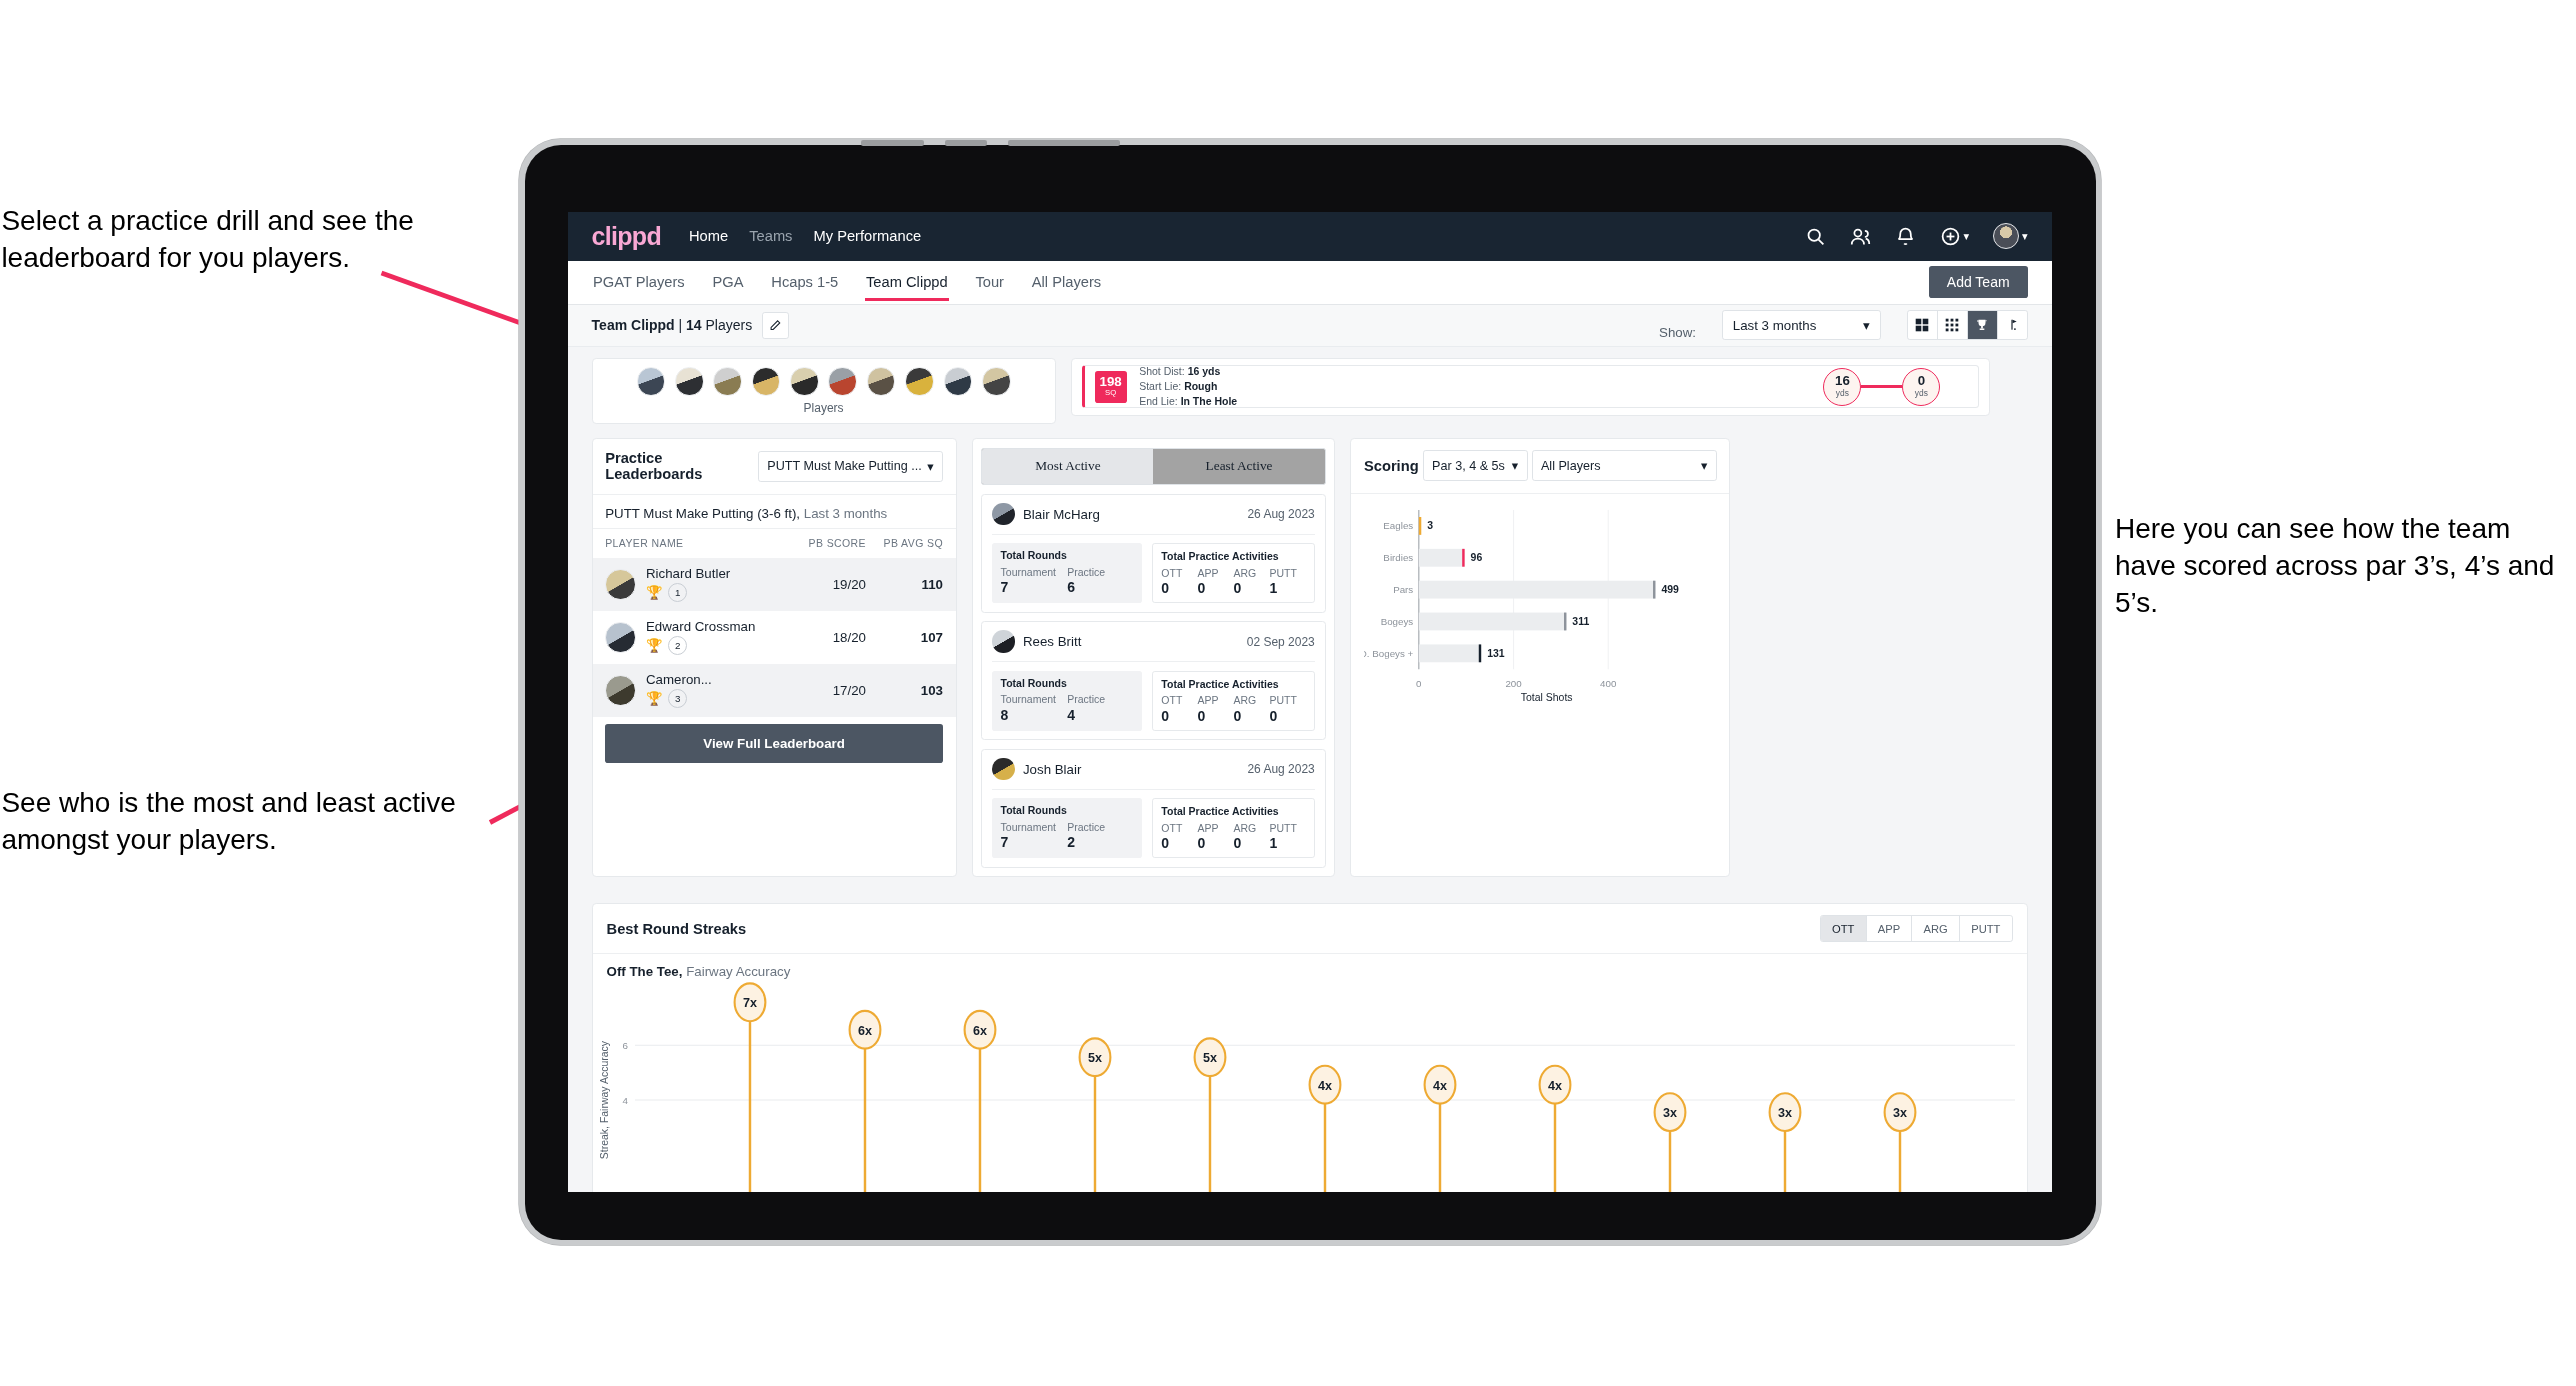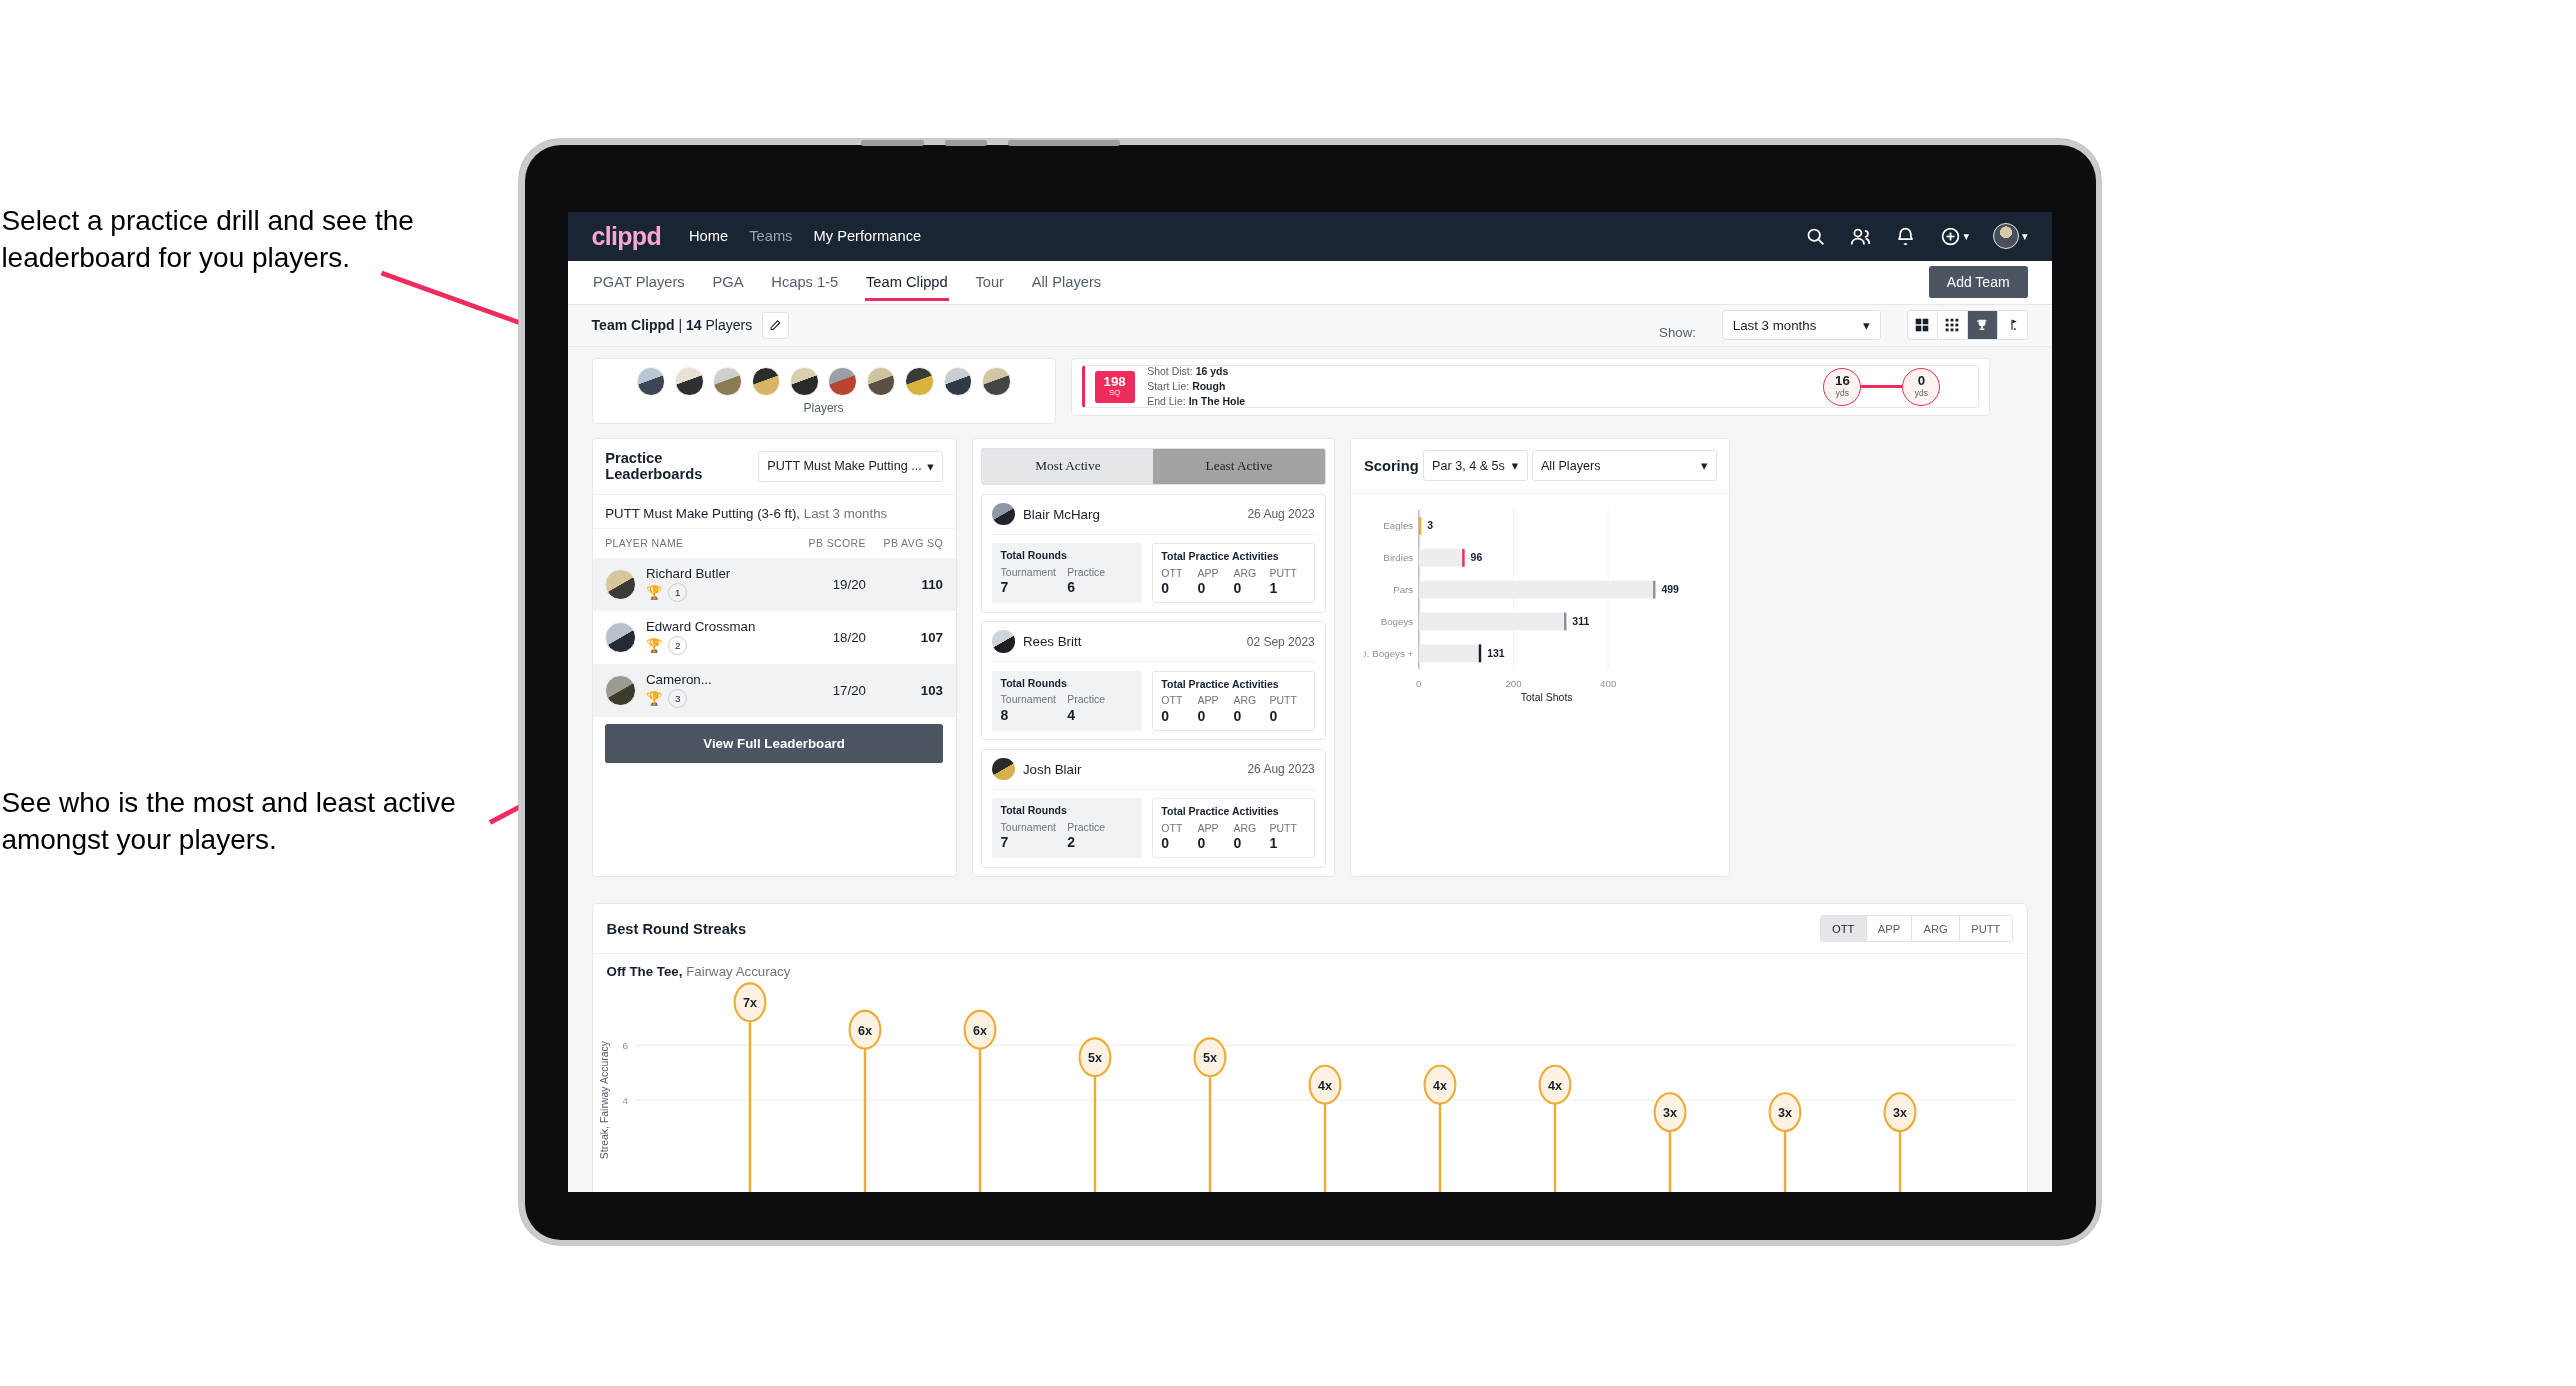--- a/index.html
+++ b/index.html
@@ -67,21 +67,21 @@
   .card{background:#fff;border:0.7px solid #e6e9ec;border-radius:4.2px;}
 
   .row1{display:flex;gap:15.4px;padding-top:11.2px;}
   #players-card{width:462px;height:56px;padding:8.4px 0 0;position:relative;}
   .avrow{display:flex;justify-content:center;gap:9.8px;}
   .pav{width:26.6px;height:26.6px;border-radius:50%;border:1.4px solid #eceef0;}
   .players-cap{text-align:center;font-size:12px;color:#55606c;margin-top:4.9px;}
   #shot-card{width:917px;height:56px;padding:0;display:flex;align-items:center;}
   .shot-inner{margin:4.2px 9.8px;border:0.7px solid #e6e9ec;border-radius:3.5px;border-left:3.5px solid #ef2a5c;
               height:41px;display:flex;align-items:center;padding:0 9.8px;gap:12.6px;flex:1;}
-  .sq-badge{width:40px;height:32px;background:#ef2a5c;border-radius:2.8px;
+  .sq-badge{width:32px;height:32px;background:#ef2a5c;border-radius:2.8px;
             display:flex;flex-direction:column;align-items:center;justify-content:center;color:#fff;}
   .sq-badge .n{font-size:13.3px;font-weight:700;line-height:1;}
   .sq-badge .u{font-size:7.7px;line-height:1.4;}
   .shot-lines{font-size:10.5px;line-height:1.45;color:#55606c;}
   .shot-lines b{color:#16202c;}
   .dist-wrap{margin-left:auto;display:flex;align-items:center;margin-right:28px;}
   .dcirc{width:36px;height:36px;border-radius:50%;border:1.4px solid #ef2a5c;background:#fdf4f0;
          display:flex;flex-direction:column;align-items:center;justify-content:center;}
   .dcirc .n{font-size:13.3px;font-weight:700;line-height:1;}
   .dcirc .u{font-size:8.4px;color:#55606c;line-height:1.5;}
@@ -156,20 +156,21 @@
 </head>
 <body>
 
 <div class="anno" id="anno-left-top">
   <p>Select a practice drill and see the leaderboard for you players.</p>
 </div>
 <div class="anno" id="anno-left-bottom">
   <p>See who is the most and least active amongst your players.</p>
 </div>
 <div class="anno" id="anno-right">
+  <p>Here you can see how the team have scored across par 3’s, 4’s and 5’s.</p>
 </div>
 
 <svg class="arrows" viewBox="0 0 3680 1980" width="2576" height="1386">
   <defs>
     <marker id="ah" markerWidth="9" markerHeight="9" refX="7" refY="4.5" orient="auto">
       <path d="M0,0 L9,4.5 L0,9 z" fill="#ef2a5c"></path>
     </marker>
   </defs>
   <line x1="545" y1="390" x2="1262" y2="648" stroke="#ef2a5c" stroke-width="7" marker-end="url(#ah)"></line>
   <line x1="700" y1="1175" x2="1608" y2="700" stroke="#ef2a5c" stroke-width="7" marker-end="url(#ah)"></line>

